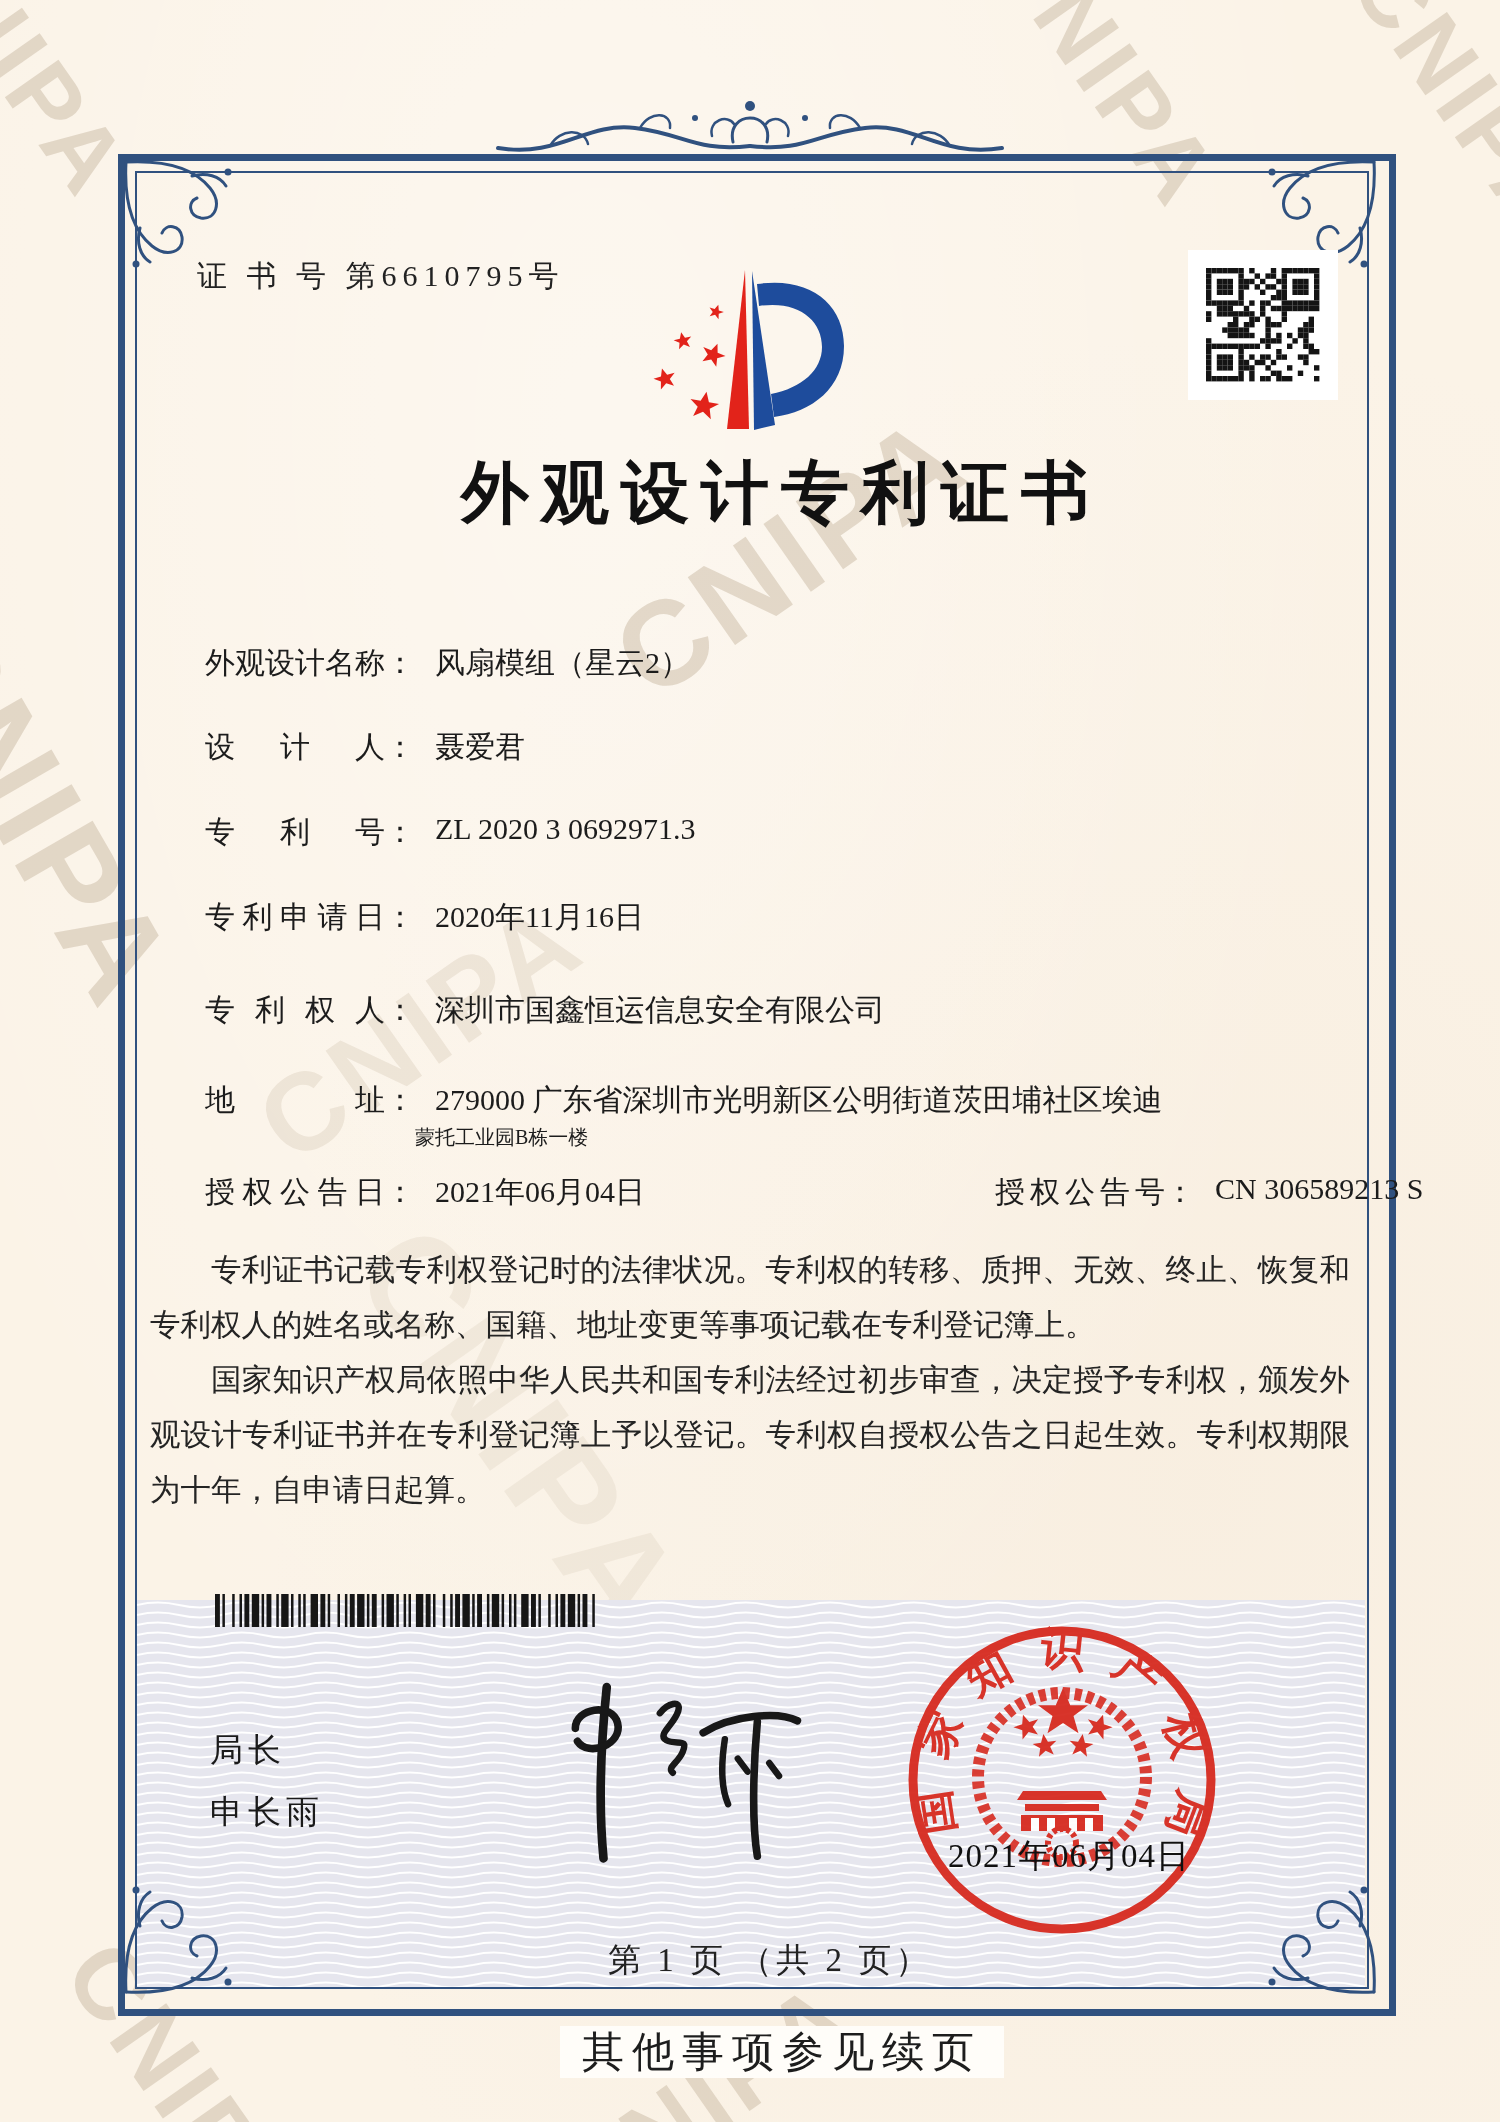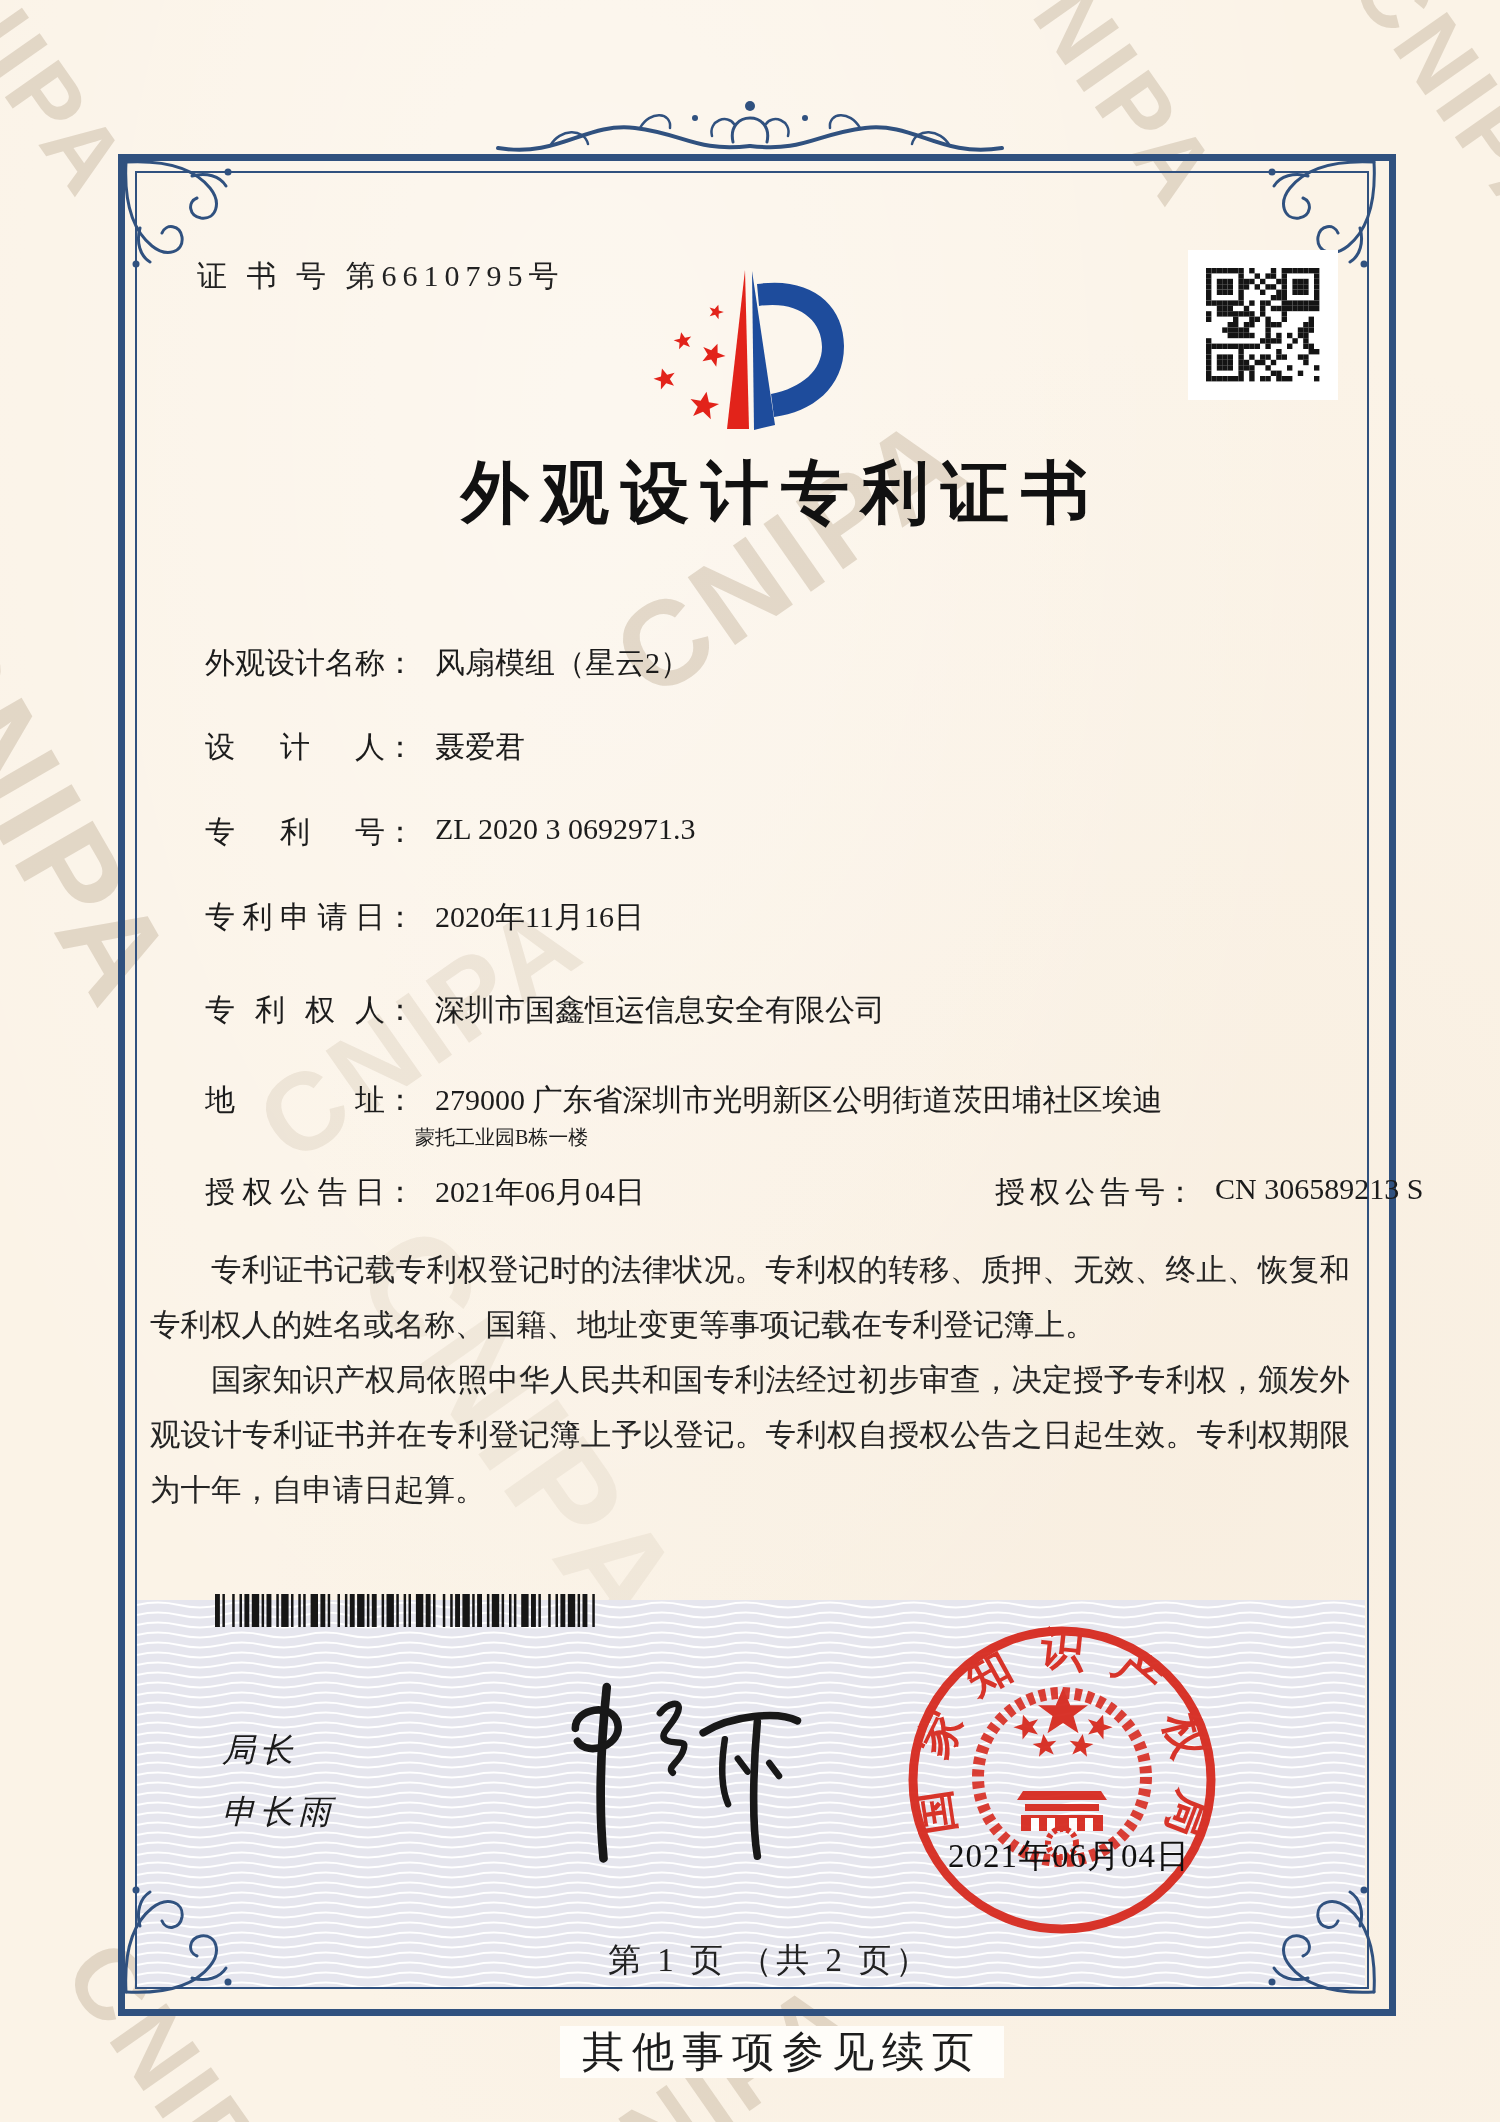--- a/index.html
+++ b/index.html
@@ -41,22 +41,22 @@
   .f-value{display:inline-block;vertical-align:top;margin-left:20px;}
   .addr2{position:absolute;left:415px;top:1124px;font-size:20px;}
   .grant2{position:absolute;left:790px;top:0;}
   
   .body-text{position:absolute;left:150px;top:1243px;width:1200px;font-size:30.5px;
              line-height:55px;text-align:justify;color:#242424;}
   .body-text p{margin:0;text-indent:2em;}
   
   .barcode{position:absolute;left:215px;top:1594px;width:386px;height:33px;}
   .barcode svg rect{fill:#161616;}
-  .signer{position:absolute;left:222px;font-size:33px;letter-spacing:5px;
-          font-family:"Liberation Sans","DejaVu Sans",sans-serif;font-weight:500;color:#1a1a1a;font-style:italic;}
+  .signer{position:absolute;left:210px;font-size:33px;letter-spacing:5px;
+          font-family:"Liberation Sans","DejaVu Sans",sans-serif;font-weight:500;color:#1a1a1a;}
   .sig{position:absolute;left:545px;top:1672px;width:260px;height:195px;}
   .seal{position:absolute;left:897px;top:1615px;width:330px;height:330px;opacity:.93;}
   .seal-date{position:absolute;left:948px;top:1834px;font-size:33px;letter-spacing:1px;color:#101010;z-index:5;}
   .page-info{position:absolute;left:608px;top:1938px;font-size:33px;letter-spacing:4px;color:#222;}
   .cont-box{position:absolute;left:560px;top:2026px;width:444px;height:52px;background:#fffdf9;
             display:flex;align-items:center;justify-content:center;}
   .cont-box span{font-size:42px;letter-spacing:8px;color:#1d1d1d;}
 </style>
 </head>
 <body>

